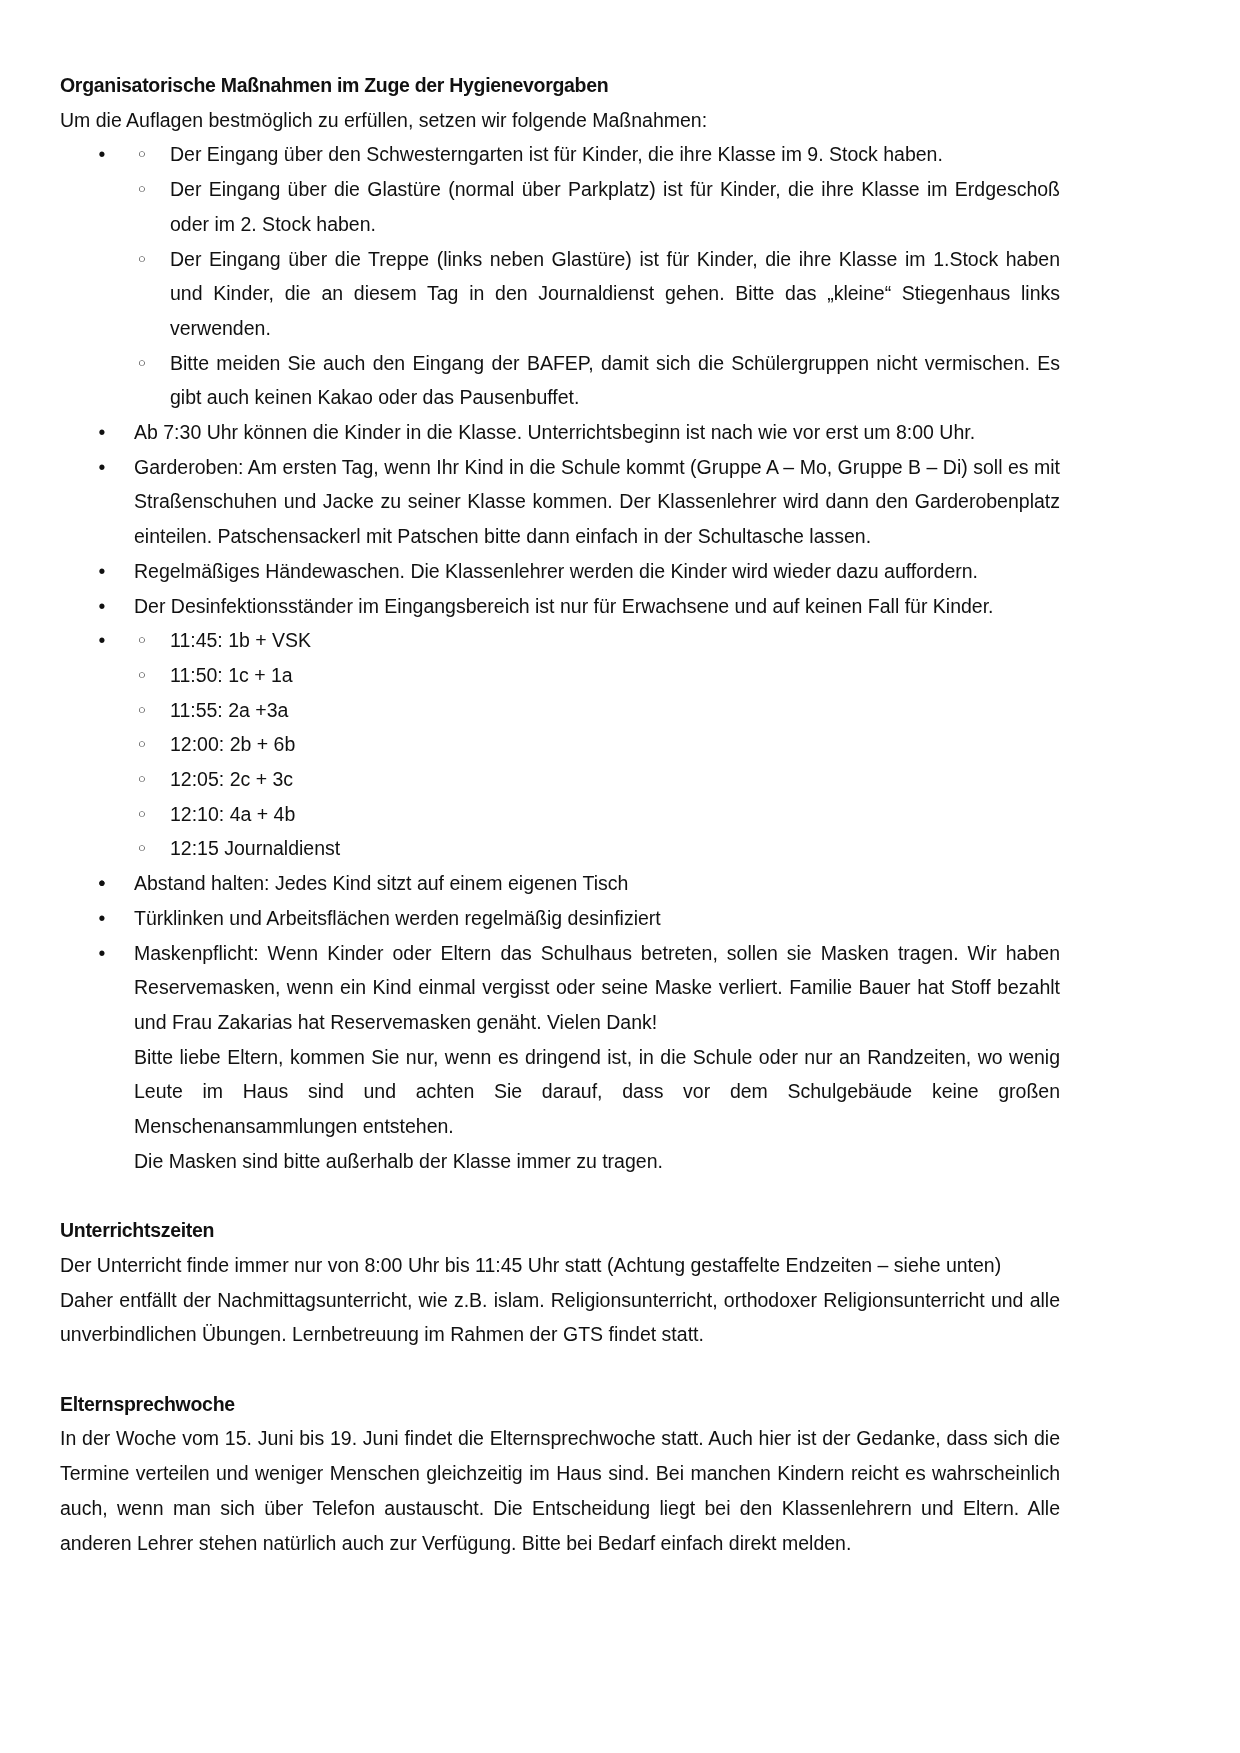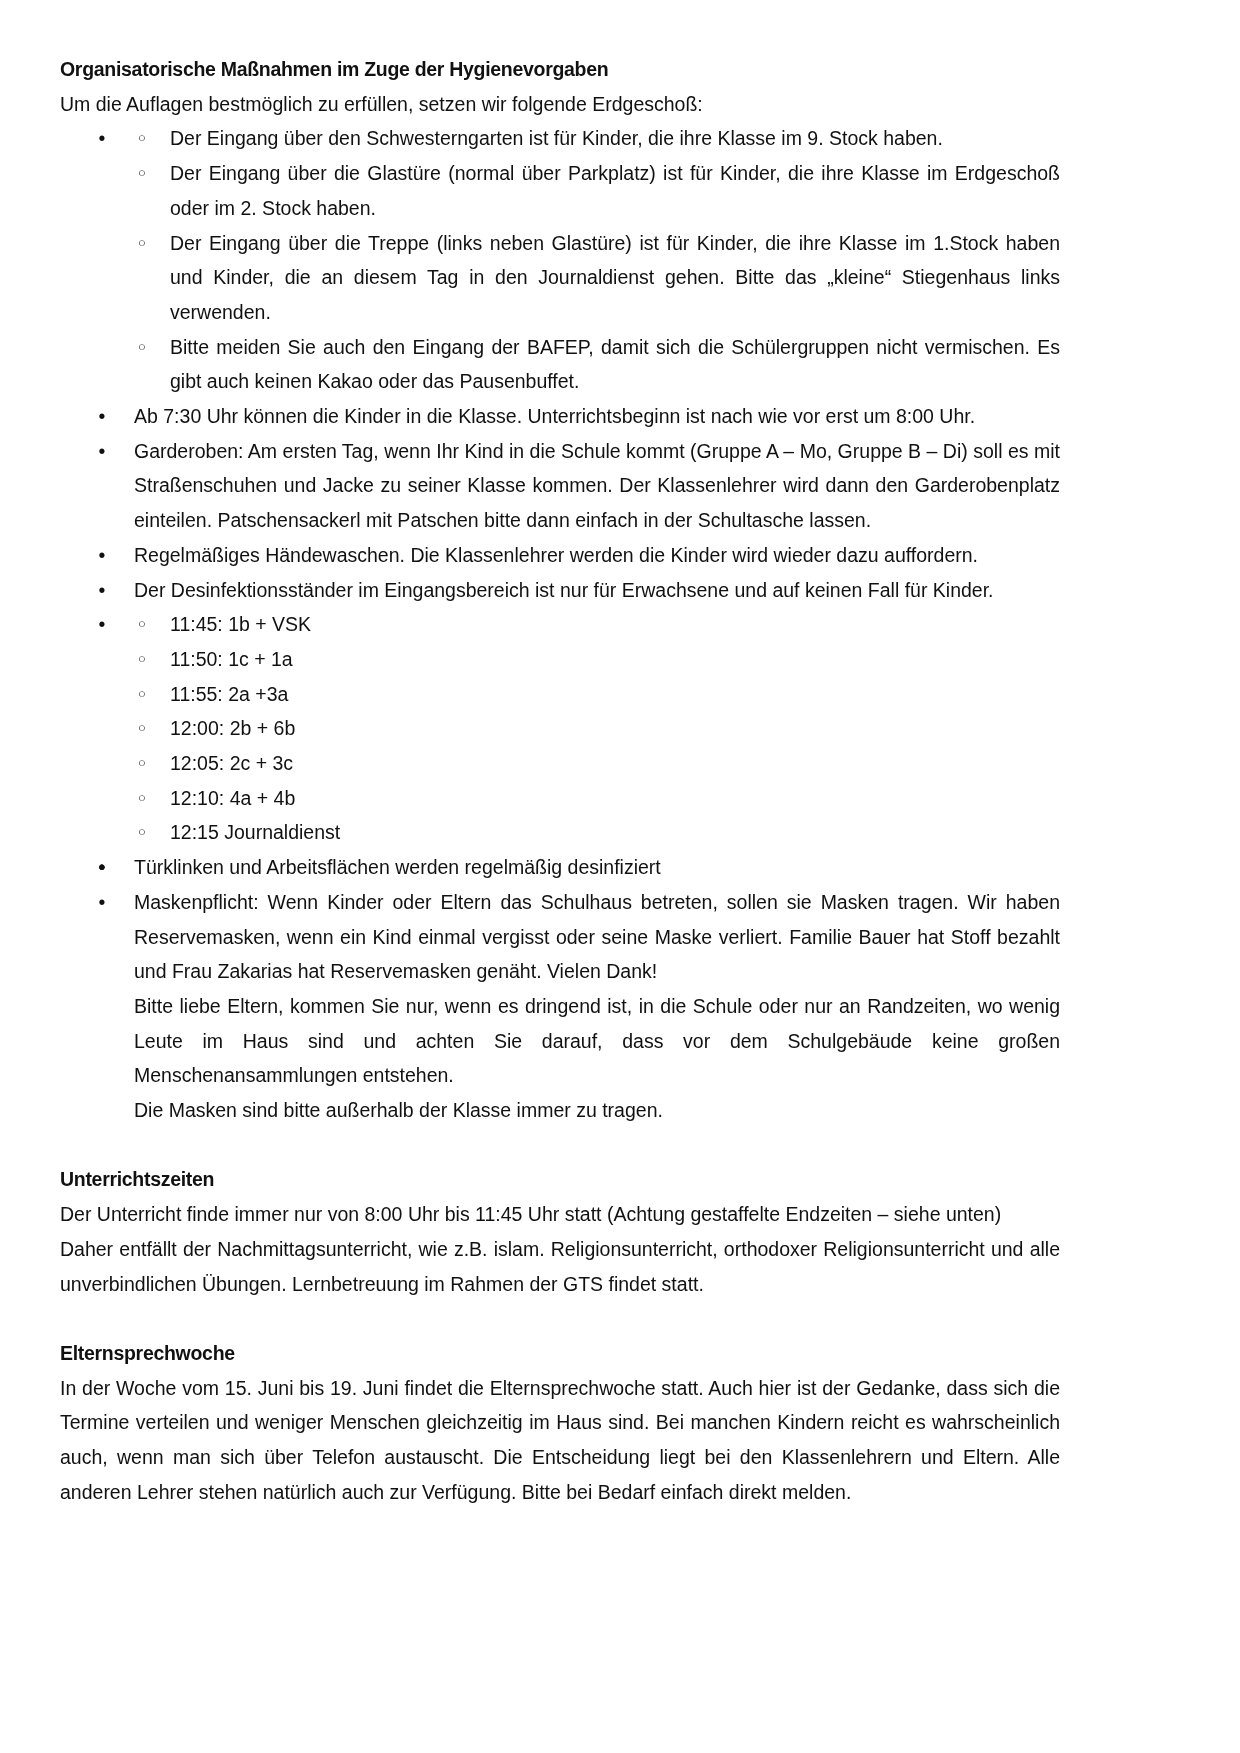--- a/index.html
+++ b/index.html
@@ -1,37 +1,37 @@
 <!DOCTYPE html>
 <html><head>
 <meta charset="utf-8">
 <style>
   html, body { margin: 0; padding: 0; background: #ffffff; }
   body {
     width: 1240px; height: 1753px; position: relative; overflow: hidden;
     font-family: "Liberation Sans", sans-serif; color: #111111;
   }
-  .page { position: absolute; left: 60px; top: 52px; width: 1000px; font-size: 19.5px; line-height: 34.7px; }
+  .page { position: absolute; left: 60px; top: 68px; width: 1000px; font-size: 19.5px; line-height: 34.7px; }
   .heading { font-weight: bold; letter-spacing: -0.3px; }
   .para { text-align: justify; }
   ul { margin: 0; padding: 0; list-style: none; }
   .l1 > li { position: relative; padding-left: 74px; text-align: justify; }
   .l1 > li > .bullet { position: absolute; left: 32px; top: 0; width: 20px; text-align: center; }
   .l2 > li { position: relative; padding-left: 38px; margin-left: -2px; text-align: justify; }
   .l2 > li > .bullet { position: absolute; left: 0px; top: 0; width: 20px; text-align: center; font-size: 13px; }
   .gap { height: 34.7px; }
   .line { display: block; }
 </style>
 </head>
 <body>
 
 <div class="page">
 
   <div class="heading">Organisatorische Maßnahmen im Zuge der Hygienevorgaben</div>
-  <div class="para">Um die Auflagen bestmöglich zu erfüllen, setzen wir folgende Erdgeschoß:</div>
+  <div class="para">Um die Auflagen bestmöglich zu erfüllen, setzen wir folgende Maßnahmen:</div>
 
   <ul class="l1">
     <li>
       <span class="bullet">•</span>
       <ul class="l2">
         <li><span class="bullet">○</span><span>Der Eingang über den Schwesterngarten ist für Kinder, die ihre Klasse im 9. Stock haben.</span></li>
         <li><span class="bullet">○</span><span>Der Eingang über die Glastüre (normal über Parkplatz) ist für Kinder, die ihre Klasse im Erdgeschoß oder im 2. Stock haben.</span></li>
         <li><span class="bullet">○</span><span>Der Eingang über die Treppe (links neben Glastüre) ist für Kinder, die ihre Klasse im 1.Stock haben und Kinder, die an diesem Tag in den Journaldienst gehen. Bitte das „kleine“ Stiegenhaus links verwenden.</span></li>
         <li><span class="bullet">○</span><span>Bitte meiden Sie auch den Eingang der BAFEP, damit sich die Schülergruppen nicht vermischen. Es gibt auch keinen Kakao oder das Pausenbuffet.</span></li>
       </ul>
@@ -46,21 +46,21 @@
         <li><span class="bullet">○</span><span>11:45: 1b + VSK</span></li>
         <li><span class="bullet">○</span><span>11:50: 1c + 1a</span></li>
         <li><span class="bullet">○</span><span>11:55: 2a +3a</span></li>
         <li><span class="bullet">○</span><span>12:00: 2b + 6b</span></li>
         <li><span class="bullet">○</span><span>12:05: 2c + 3c</span></li>
         <li><span class="bullet">○</span><span>12:10: 4a + 4b</span></li>
         <li><span class="bullet">○</span><span>12:15 Journaldienst</span></li>
       </ul>
     </li>
     <li><span class="bullet">•</span></li>
-    <li><span class="bullet">•</span></li>
+    <li><span class="bullet">•</span><span>Abstand halten: Jedes Kind sitzt auf einem eigenen Tisch</span></li>
     <li><span class="bullet">•</span><span>Türklinken und Arbeitsflächen werden regelmäßig desinfiziert</span></li>
     <li>
       <span class="bullet">•</span>
       <span>Maskenpflicht: Wenn Kinder oder Eltern das Schulhaus betreten, sollen sie Masken tragen. Wir haben Reservemasken, wenn ein Kind einmal vergisst oder seine Maske verliert. Familie Bauer hat Stoff bezahlt und Frau Zakarias hat Reservemasken genäht. Vielen Dank!</span>
       <span class="line">Bitte liebe Eltern, kommen Sie nur, wenn es dringend ist, in die Schule oder nur an Randzeiten, wo wenig Leute im Haus sind und achten Sie darauf, dass vor dem Schulgebäude keine großen Menschenansammlungen entstehen.</span>
       <span class="line">Die Masken sind bitte außerhalb der Klasse immer zu tragen.</span>
     </li>
   </ul>
 
   <div class="gap"></div>

